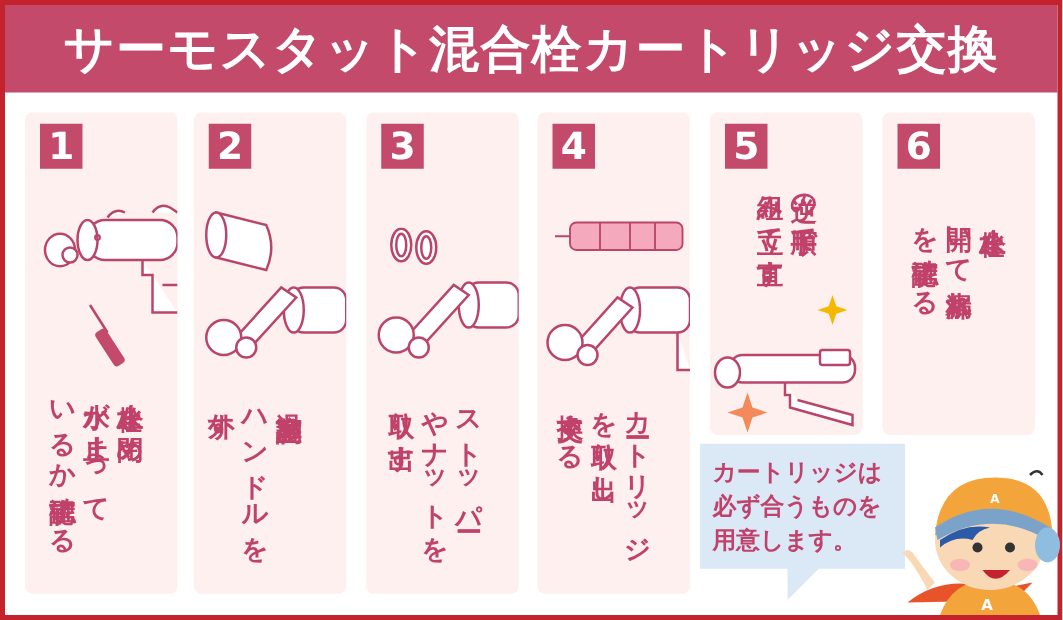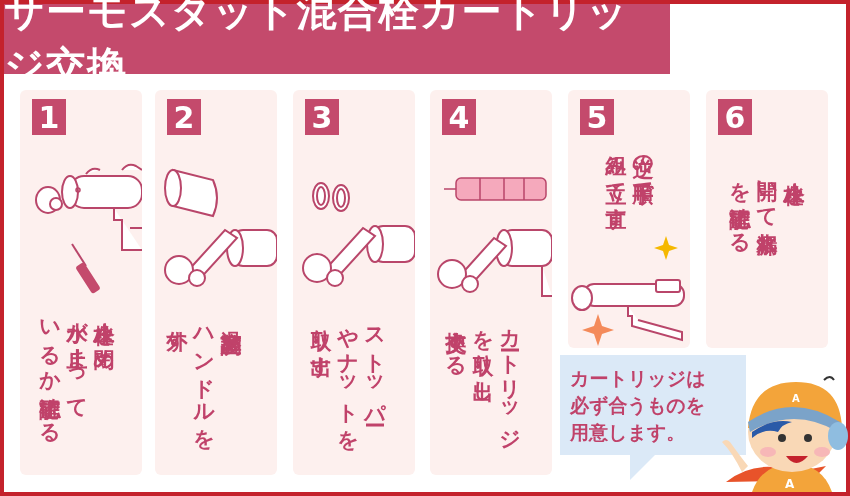--- a/index.html
+++ b/index.html
@@ -1,26 +1,26 @@
 <!DOCTYPE html>
 <html><head>
 <meta charset="utf-8">
 <style>
   * { box-sizing: border-box; margin: 0; padding: 0; }
   html, body { width: 850px; height: 496px; overflow: hidden; background: #fff; }
   body { font-family: "DejaVu Sans", "Liberation Sans", sans-serif; position: relative; }
   .frame { position: absolute; left: 0; top: 0; width: 850px; height: 496px; border: 4px solid #c4222c; background: #fff; }
-  .title-bar { position: absolute; left: 0; top: 0; width: 666px; height: 70px; background: #c44a6c; display: flex; align-items: center; justify-content: center; }
+  .title-bar { position: absolute; left: 0; top: 0; width: 842px; height: 70px; background: #c44a6c; display: flex; align-items: center; justify-content: center; }
   .title-bar h1 { color: #fff; font-size: 40px; font-weight: bold; letter-spacing: 1px; font-family: "DejaVu Sans", sans-serif; }
   .panel { position: absolute; top: 90px; width: 122px; height: 385px; background: #fdf0ee; border-radius: 6px; }
   .panel.short { height: 255px; }
   .num { position: absolute; left: 12px; top: 9px; width: 34px; height: 36px; background: #c44a6c; color: #fff; font-weight: bold; font-size: 30px; display: flex; align-items: center; justify-content: center; font-family: "DejaVu Sans", sans-serif; }
   .vtext { position: absolute; writing-mode: vertical-rl; color: #c0426a; font-weight: bold; font-size: 21px; line-height: 27px; letter-spacing: 1px; white-space: pre; }
   .illus { position: absolute; }
-  .bubble { position: absolute; left: 560px; top: 355px; width: 186px; height: 100px; background: #dbe9f7; padding: 10px 10px; }
+  .bubble { position: absolute; left: 560px; top: 355px; width: 164px; height: 100px; background: #dbe9f7; padding: 10px 10px; }
   .bubble-tail { position: absolute; left: 630px; top: 454px; width: 0; height: 0; border-left: 0 solid transparent; border-right: 26px solid transparent; border-top: 26px solid #dbe9f7; }
   .bubble p { color: #c0426a; font-weight: bold; font-size: 19px; line-height: 27px; white-space: pre; }
   .char { position: absolute; left: 712px; top: 372px; }
 </style>
 </head>
 <body>
 
 <div class="frame">
   <div class="title-bar">
     <h1>サーモスタット混合栓カートリッジ交換</h1>

